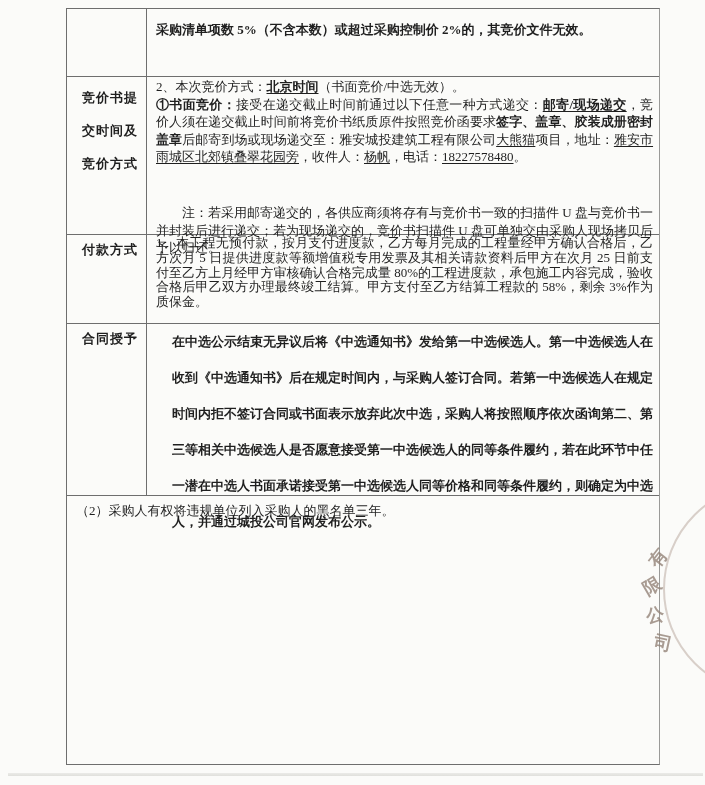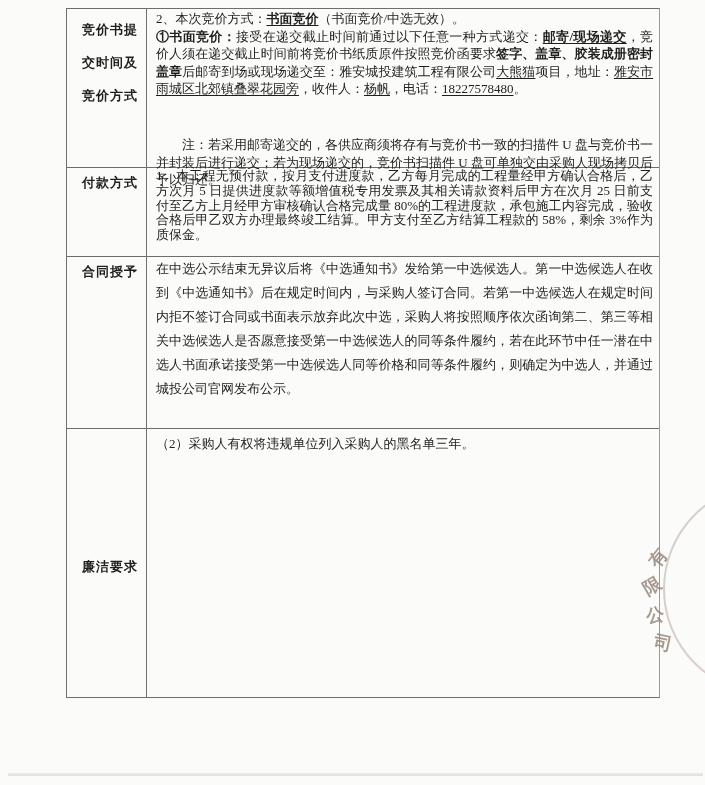--- a/index.html
+++ b/index.html
@@ -43,23 +43,23 @@
   .cell-content p { text-align: justify; }
   
   .r1 { height: 67px; }
   .r1 .cell-content { padding-top: 12px; line-height: 18px; font-weight: bold; }
   .r2 { height: 158px; }
   .r2 .cell-label { line-height: 33px; }
   .r2 .cell-content { line-height: 17.6px; padding-top: 1px; }
   .r3 { height: 89px; }
   .r3 .cell-label { padding-top: 5px; line-height: 20px; }
   .r3 .cell-content { line-height: 14.8px; padding-top: 1px; }
-  .r4 { height: 172px; }
+  .r4 { height: 172px; gap: 16px; }
   .r4 .cell-label { padding-top: 5px; line-height: 20px; }
-  .r4 .cell-content { line-height: 24px; padding-top: 0; }
+  .r4 .cell-content { line-height: 36px; padding-top: 0; font-weight: bold; }
   .r5 { height: 269px; }
   .r5 .cell-label { padding-top: 128px; line-height: 20px; }
   .r5 .cell-content { line-height: 29.5px; padding-top: 0; }
   .seg-b { font-weight: bold; }
   .seg-u { text-decoration: underline; text-underline-offset: 2px; }
   p.indent { text-indent: 2em; margin-top: 38px; }
   
   .stamp { position: absolute; left: 640px; top: 470px; width: 65px; height: 230px;
            pointer-events: none; filter: blur(0.3px); }
   .stamp-ring {
@@ -76,46 +76,51 @@
   .stamp-char.c0 { left: 9px;  top: 76px;  transform: rotate(-52deg); }
   .stamp-char.c1 { left: 3px;  top: 104px; transform: rotate(-30deg); }
   .stamp-char.c2 { left: 6px;  top: 133px; transform: rotate(-10deg); }
   .stamp-char.c3 { left: 14px; top: 161px; transform: rotate(12deg); }
 </style>
 </head>
 <body>
 
 <div class="doc-table">
 
+  <div class="row r1">
+    <div class="cell-label"></div>
+    <div class="cell-content">
+        <p><span class="seg-b ">采购清单项数 5%（不含本数）或超过采购控制价 2%的，其竞价文件无效。</span></p>
+      </div>
+  </div>
 
   <div class="row r2">
     <div class="cell-label">竞价书提交时间及竞价方式</div>
     <div class="cell-content">
-        <p><span class="">2、本次竞价方式：</span><span class="seg-b seg-u">书面竞价</span><span class="">（书面竞价/中选无效）。</span></p>
+        <p><span class="">2、本次竞价方式：</span><span class="seg-b seg-u">北京时间</span><span class="">（书面竞价/中选无效）。</span></p>
         <p><span class="seg-b ">①书面竞价：</span><span class="">接受在递交截止时间前通过以下任意一种方式递交：</span><span class="seg-b seg-u">邮寄/现场递交</span><span class="">，竞价人须在递交截止时间前将竞价书纸质原件按照竞价函要求</span><span class="seg-b ">签字、盖章、胶装成册密封盖章</span><span class="">后邮寄到场或现场递交至：雅安城投建筑工程有限公司</span><span class="seg-u">大熊猫</span><span class="">项目，地址：</span><span class="seg-u">雅安市雨城区北郊镇叠翠花园旁</span><span class="">，收件人：</span><span class="seg-u">杨帆</span><span class="">，电话：</span><span class="seg-u">18227578480</span><span class="">。</span></p>
         <p class="indent"><span class="">注：若采用邮寄递交的，各供应商须将存有与竞价书一致的扫描件 U 盘与竞价书一并封装后进行递交；若为现场递交的，竞价书扫描件 U 盘可单独交由采购人现场拷贝后予以归还。</span></p>
       </div>
   </div>
 
   <div class="row r3">
     <div class="cell-label">付款方式</div>
     <div class="cell-content">
         <p><span class="">1、本工程无预付款，按月支付进度款，乙方每月完成的工程量经甲方确认合格后，乙方次月 5 日提供进度款等额增值税专用发票及其相关请款资料后甲方在次月 25 日前支付至乙方上月经甲方审核确认合格完成量 80%的工程进度款，承包施工内容完成，验收合格后甲乙双方办理最终竣工结算。甲方支付至乙方结算工程款的 58%，剩余 3%作为质保金。</span></p>
       </div>
   </div>
 
   <div class="row r4">
     <div class="cell-label">合同授予</div>
     <div class="cell-content">
         <p><span class="">在中选公示结束无异议后将《中选通知书》发给第一中选候选人。第一中选候选人在收到《中选通知书》后在规定时间内，与采购人签订合同。若第一中选候选人在规定时间内拒不签订合同或书面表示放弃此次中选，采购人将按照顺序依次函询第二、第三等相关中选候选人是否愿意接受第一中选候选人的同等条件履约，若在此环节中任一潜在中选人书面承诺接受第一中选候选人同等价格和同等条件履约，则确定为中选人，并通过城投公司官网发布公示。</span></p>
       </div>
   </div>
 
   <div class="row r5">
-    <div class="cell-label">廉洁要求</div>
     <div class="cell-content">
         <p><span class="">（2）采购人有权将违规单位列入采购人的黑名单三年。</span></p>
       </div>
   </div>
 
 </div>
 
 <div class="stamp">
   <div class="stamp-ring"></div>
   <span class="stamp-char c0">有</span>

